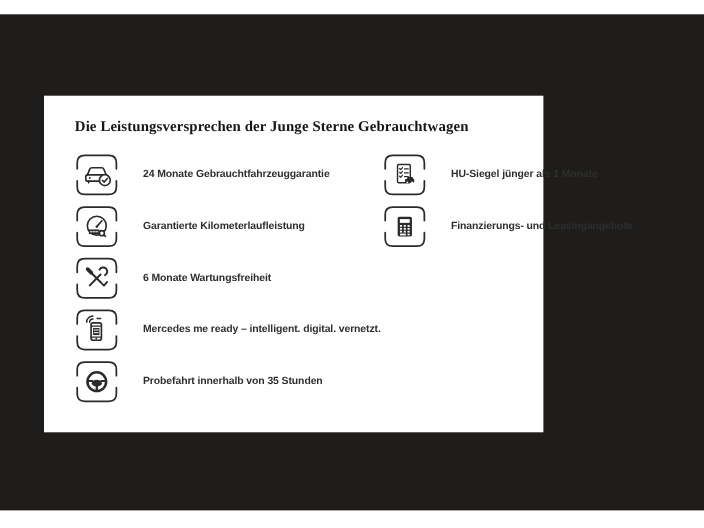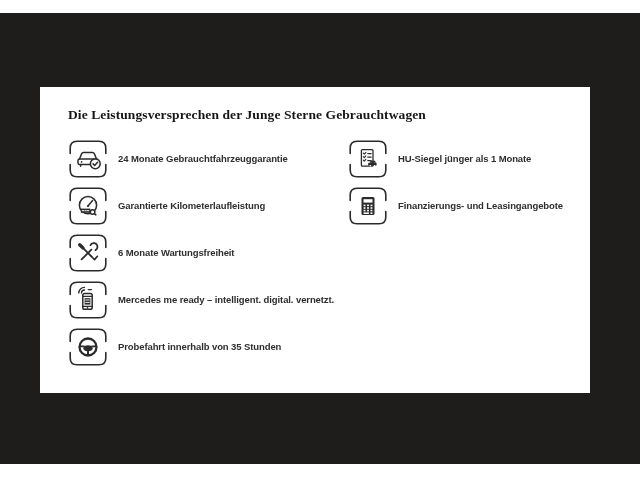--- a/index.html
+++ b/index.html
@@ -5,37 +5,37 @@
   html,body{margin:0;padding:0;}
   body{
     width:640px;height:480px;position:relative;overflow:hidden;
     background:#ffffff;font-family:"Liberation Sans",sans-serif;
   }
   .panel{
     position:absolute;left:0;top:13px;width:640px;height:451px;
     background:#1e1d1b;
   }
   .card{
-    position:absolute;left:40px;top:87px;width:550px;height:306px;
+    position:absolute;left:40px;top:87px;width:454px;height:306px;
     background:#ffffff;box-sizing:border-box;padding:0 28px;
   }
   .title{
     margin:0;padding-top:20px;
     font-family:"Liberation Serif",serif;font-weight:700;font-size:13.5px;
     line-height:1.2;letter-spacing:.1px;color:#161616;
   }
   .grid{
     margin-top:16px;
     display:grid;
     grid-auto-flow:column;
     grid-template-rows:repeat(5,40px);
     grid-template-columns:280px auto;
     row-gap:7px;
   }
-  .item{display:flex;align-items:center;}
+  .item{display:flex;align-items:center;gap:12px;}
   .ic{width:40px;height:40px;flex:0 0 40px;}
   .ic svg{display:block;}
   .label{
     margin-left:10px;
     font-weight:700;font-size:9.5px;line-height:1.25;
     letter-spacing:-0.1px;color:#2e2e2e;white-space:nowrap;
   }
 </style>
 </head>
 <body>

